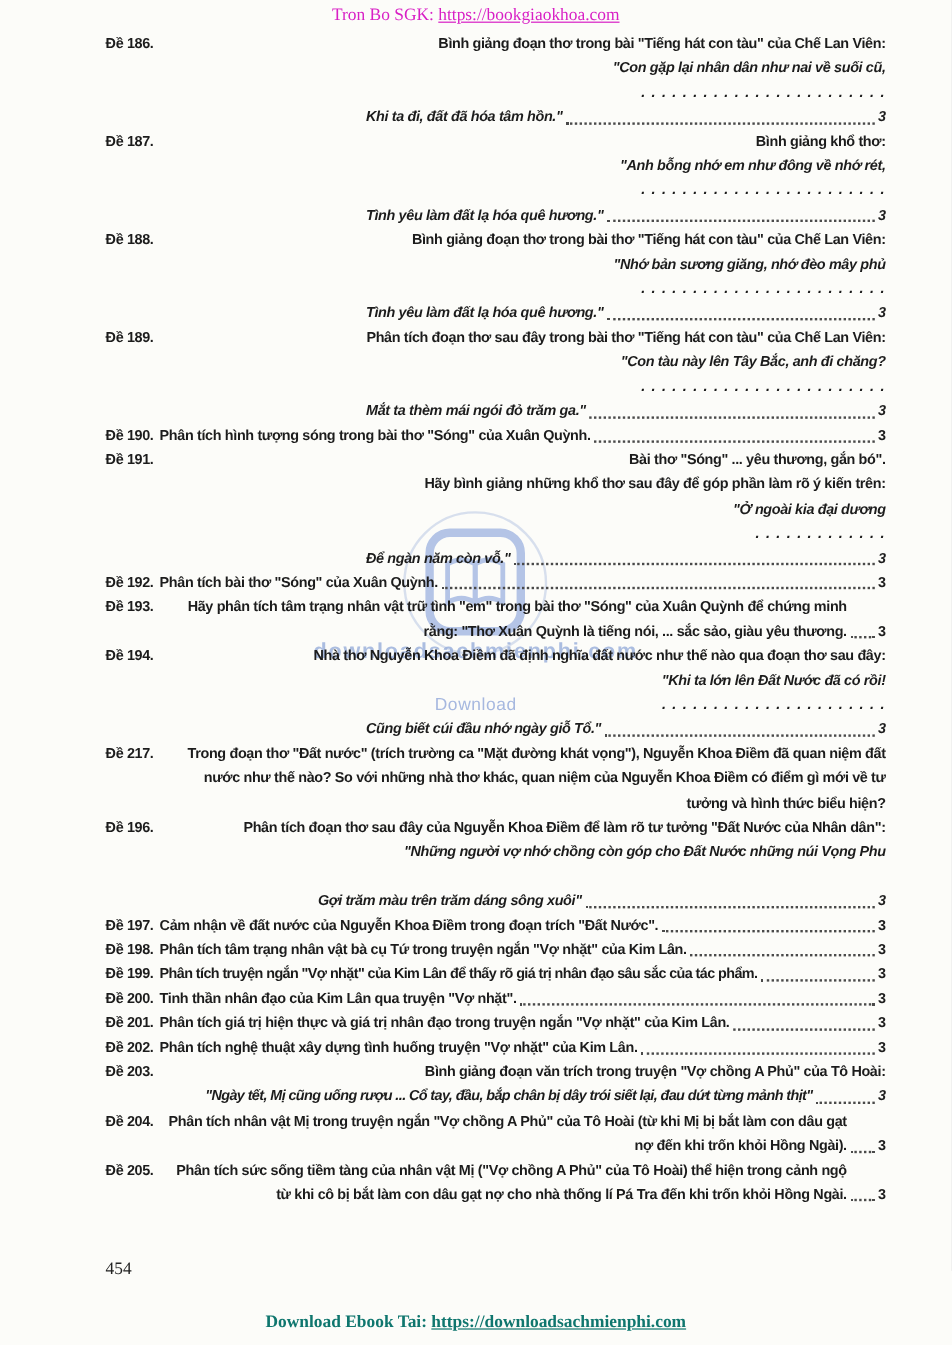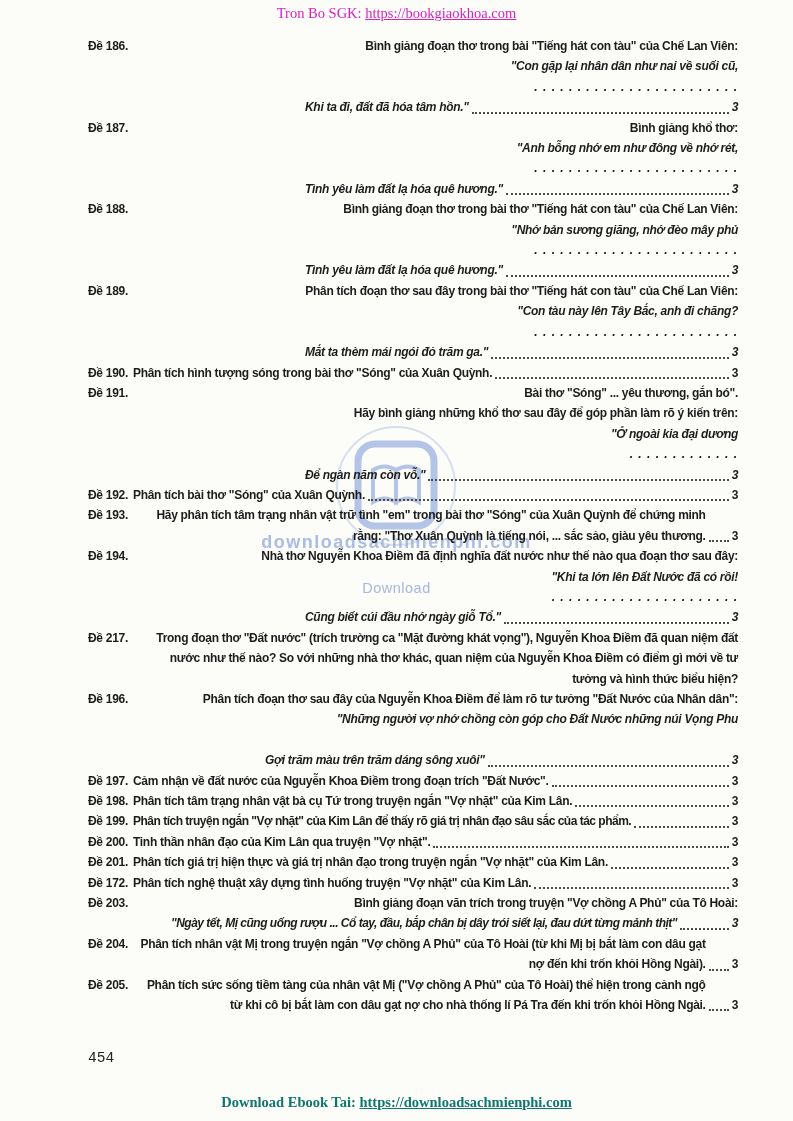--- a/index.html
+++ b/index.html
@@ -16,41 +16,41 @@
     font-size:14.5px; font-weight:normal; color:#d81fc5;
   }
   .scan-footer {
     position:absolute; top:1094px; left:0; width:100%; text-align:center;
     font-family:"Liberation Serif","DejaVu Serif",serif;
     font-size:14.5px; font-weight:bold; color:#0f766e;
   }
   .url { text-decoration:underline; cursor:pointer; }
   .page-number {
     position:absolute; left:88px; top:1050px; font-size:14.5px; color:#222;
-    font-family:Liberation Mono, monospace;
+    font-family:Liberation Serif, serif;
   }
   
   .watermark { position:absolute; inset:0; z-index:0; pointer-events:none; }
   .wm-ring {
     position:absolute; left:336px; top:426px; width:120px; height:120px;
     border:2px solid rgba(160,180,220,.40); border-radius:50%;
   }
   .wm-logo { position:absolute; left:352px; top:438px; width:88px; height:94px; }
   .wm-site {
     position:absolute; left:0; top:532px; width:100%; text-align:center;
     font-size:18px; font-weight:bold; letter-spacing:1.5px;
     color:rgba(150,172,218,.80);
   }
   .wm-dl {
     position:absolute; left:0; top:580px; width:100%; text-align:center;
     font-size:14.5px; color:rgba(150,172,218,.85); letter-spacing:.5px;
   }
   
   .content {
-    position:absolute; top:36px; left:88px; width:650px; z-index:1;
+    position:absolute; top:26px; left:88px; width:650px; z-index:1;
     font-size:12px; line-height:20.4px; font-weight:bold; letter-spacing:-0.3px;
   }
   .entry { display:flex; }
   .lbl { flex:0 0 45px; white-space:nowrap; }
   .body { flex:1; min-width:0;text-align:right; }
   .row { display:flex; align-items:flex-end; }
   .row .txt { min-width:0; }
   .fill { flex:1 0 20px; border-bottom:2px dotted #4a4a4a; margin:0 2px 4px 3px; }
   .pg { flex:0 0 auto; padding-left:1px; }
   .quote { font-style:italic; }
@@ -282,21 +282,21 @@
       <div class="body">
         <div class="row">
           <span class="txt">Phân tích giá trị hiện thực và giá trị nhân đạo trong truyện ngắn "Vợ nhặt" của Kim Lân.</span>
           <span class="fill"></span>
           <span class="pg">3</span>
         </div>
       </div>
     </div>
 
     <div class="entry">
-      <span class="lbl">Đề 172.</span>
+      <span class="lbl">Đề 202.</span>
       <div class="body">
         <div class="row">
           <span class="txt">Phân tích nghệ thuật xây dựng tình huống truyện "Vợ nhặt" của Kim Lân.</span>
           <span class="fill"></span>
           <span class="pg">3</span>
         </div>
       </div>
     </div>
 
     <div class="entry">

